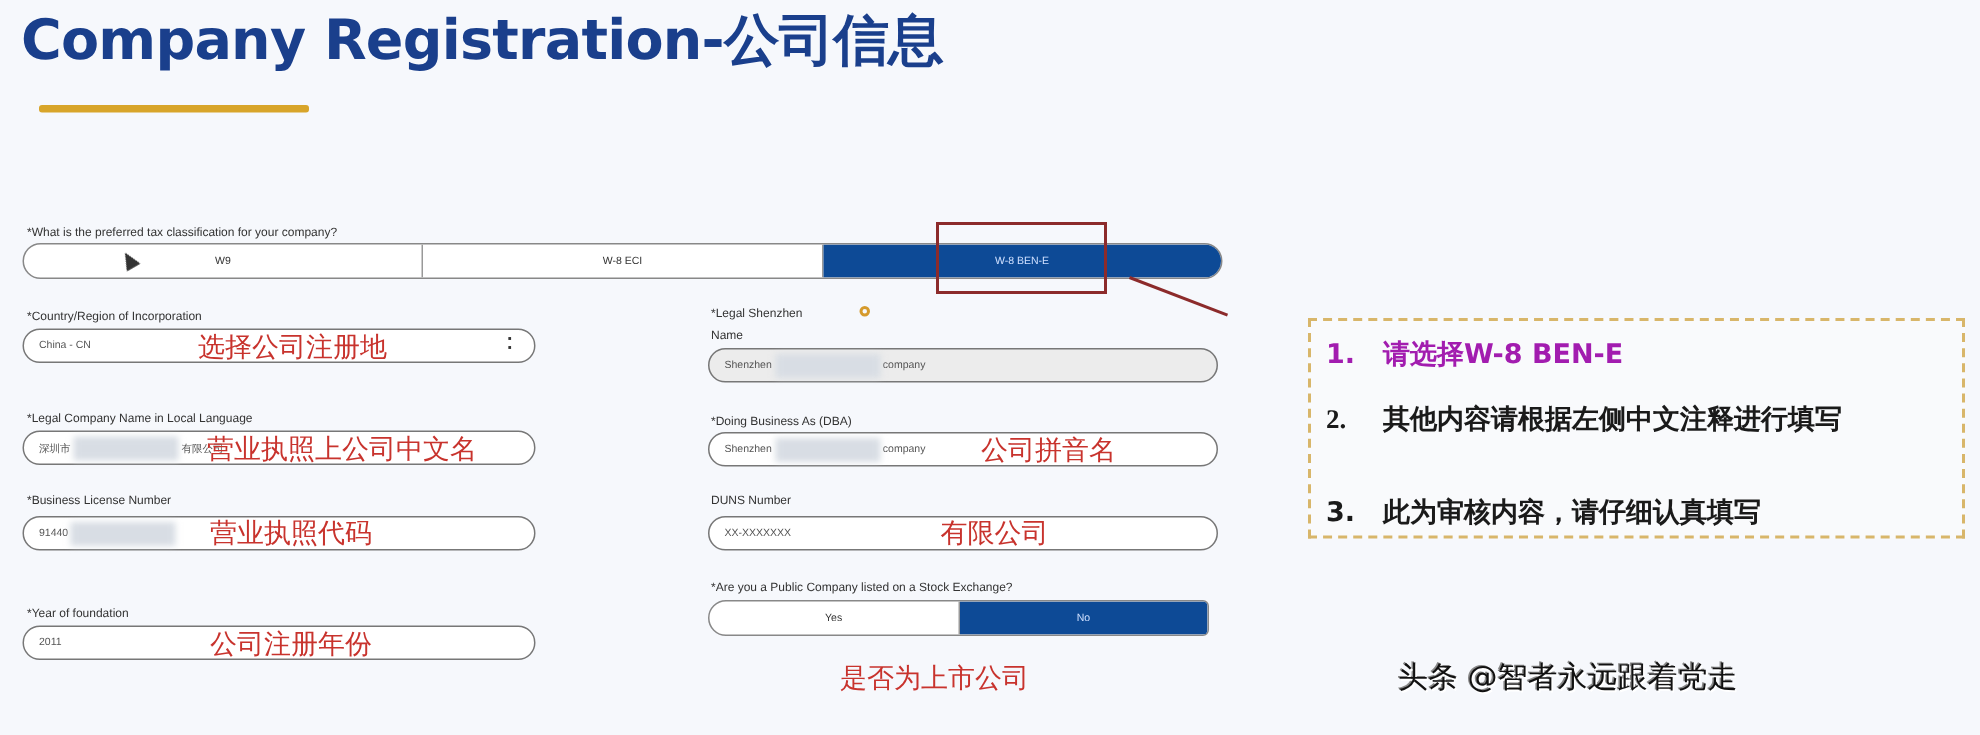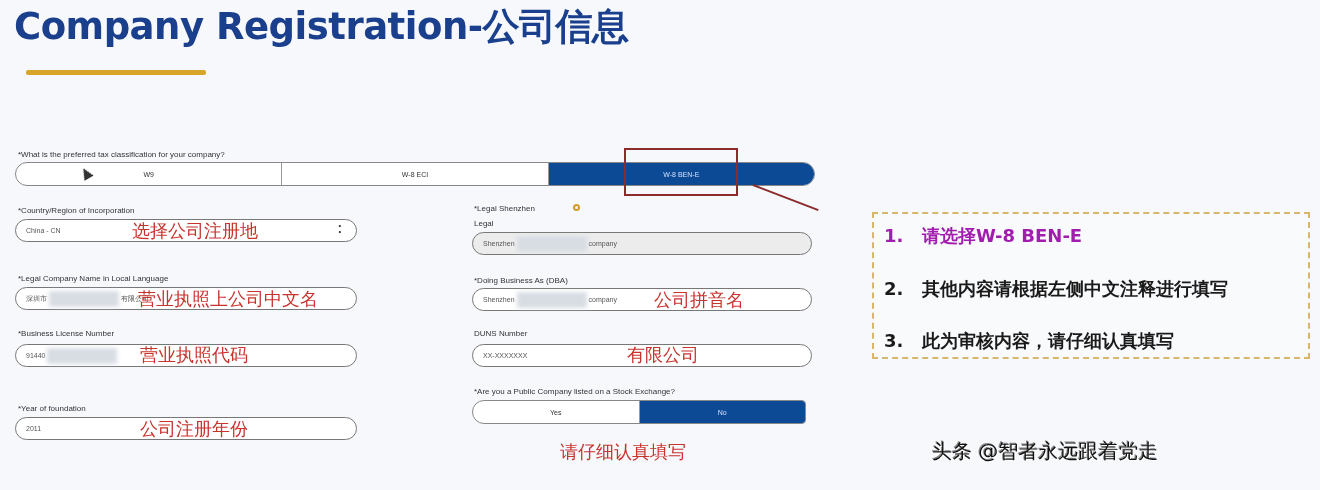--- a/index.html
+++ b/index.html
@@ -130,21 +130,21 @@
 <div class="anno" style="left:140px; top:343px;">营业执照代码</div>
 
 <div class="q-label" style="left:18px; top:404px;">*Year of foundation</div>
 <div class="input" style="left:15px; top:417px; width:342px;">
   <span>2011</span>
 </div>
 <div class="anno" style="left:140px; top:417px;">公司注册年份</div>
 
 <div class="q-label" style="left:474px; top:204px;">*Legal Shenzhen</div>
 <div class="info-dot" style="left:573px; top:204px;"></div>
-<div class="q-label" style="left:474px; top:219px;">Legal</div>
+<div class="q-label" style="left:474px; top:219px;">Name</div>
 <div class="input readonly" style="left:472px; top:232px; width:340px;">
   <span>Shenzhen</span>
   <span class="blur"></span>
   <span>company</span>
 </div>
 
 <div class="q-label" style="left:474px; top:276px;">*Doing Business As (DBA)</div>
 <div class="input" style="left:472px; top:288px; width:340px;">
   <span>Shenzhen</span>
   <span class="blur"></span>
@@ -156,27 +156,27 @@
 <div class="input" style="left:472px; top:344px; width:340px;">
   <span>XX-XXXXXXX</span>
 </div>
 <div class="anno" style="left:627px; top:343px;">有限公司</div>
 
 <div class="q-label" style="left:474px; top:387px;">*Are you a Public Company listed on a Stock Exchange?</div>
 <div class="seg" style="left:472px; top:400px; width:334px; height:24px; border-radius:12px 4px 4px 12px;">
   <div class="seg-opt">Yes</div>
   <div class="seg-opt active">No</div>
 </div>
-<div class="anno" style="left:560px; top:440px;">请仔细认真填写</div>
+<div class="anno" style="left:560px; top:440px;">是否为上市公司</div>
 
 <div class="note-box">
   <div class="note red" style="top:10px;">
     <span class="num">1.</span><span>请选择W-8 BEN-E</span>
   </div>
-  <div class="note" style="top:63px;">
+  <div class="note" style="top:53px;font-family:Liberation Serif, serif;">
     <span class="num">2.</span><span>其他内容请根据左侧中文注释进行填写</span>
   </div>
   <div class="note" style="top:115px;">
     <span class="num">3.</span><span>此为审核内容，请仔细认真填写</span>
   </div>
 </div>
 
 <div class="watermark">头条 @智者永远跟着党走</div>
 
 </body></html>

